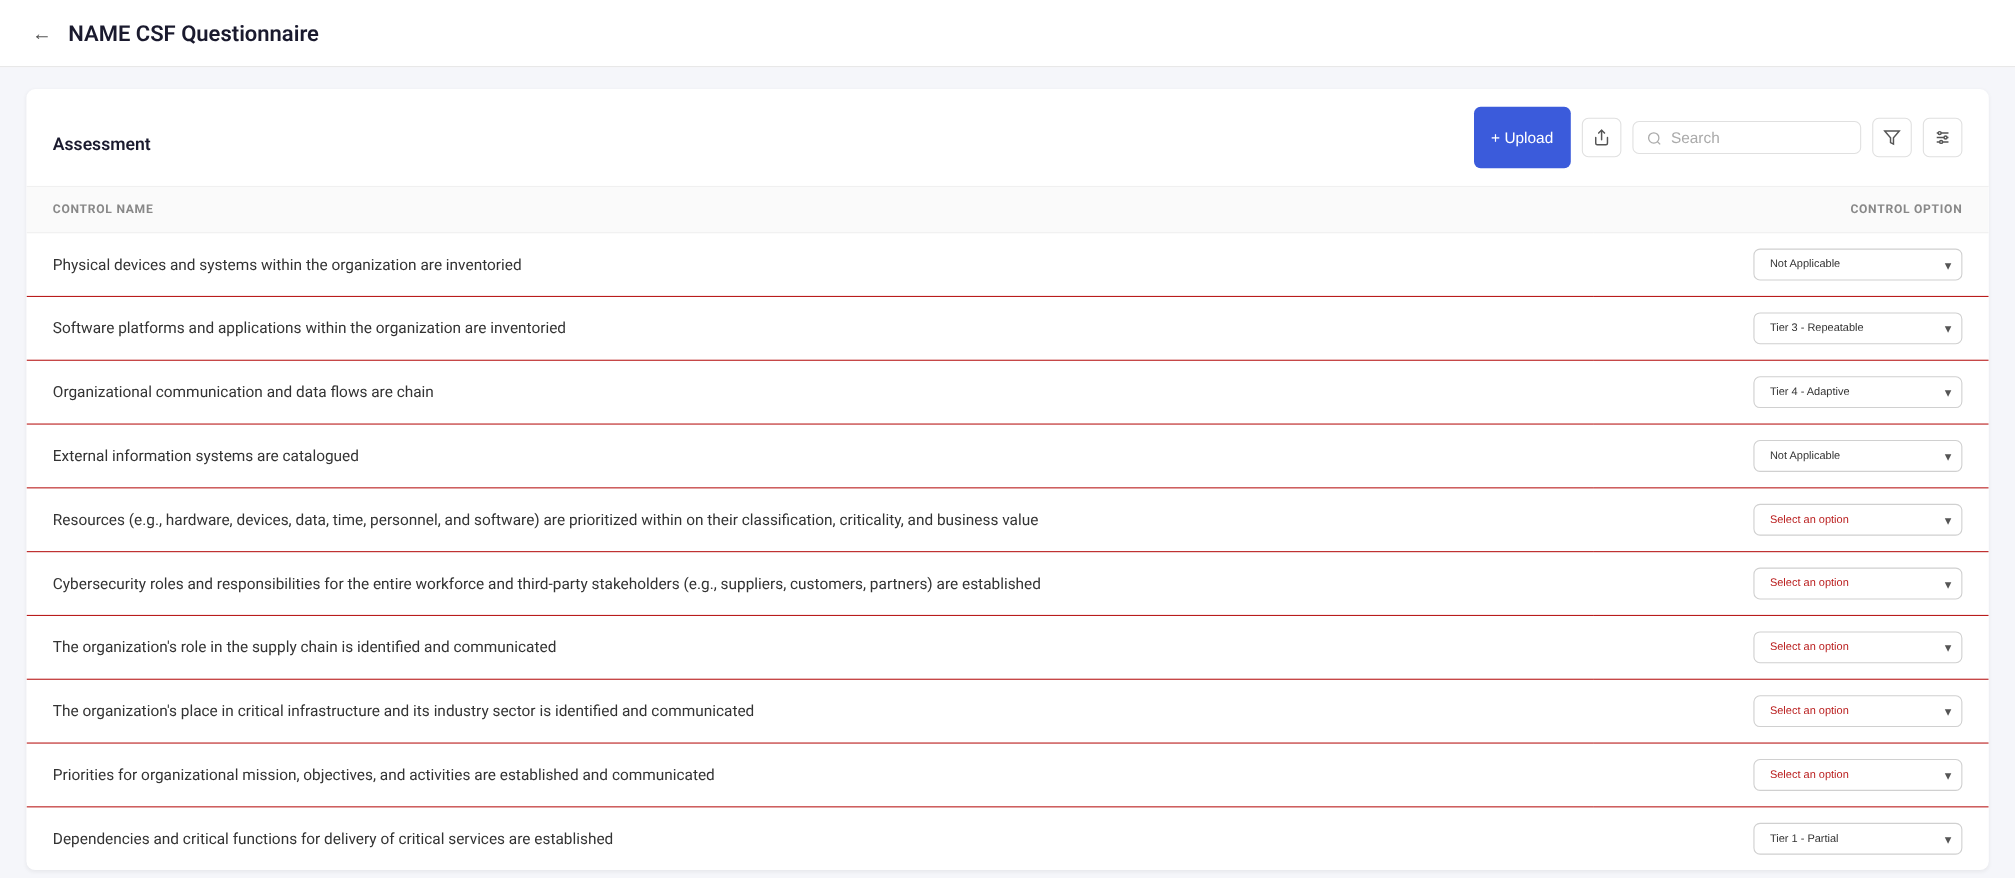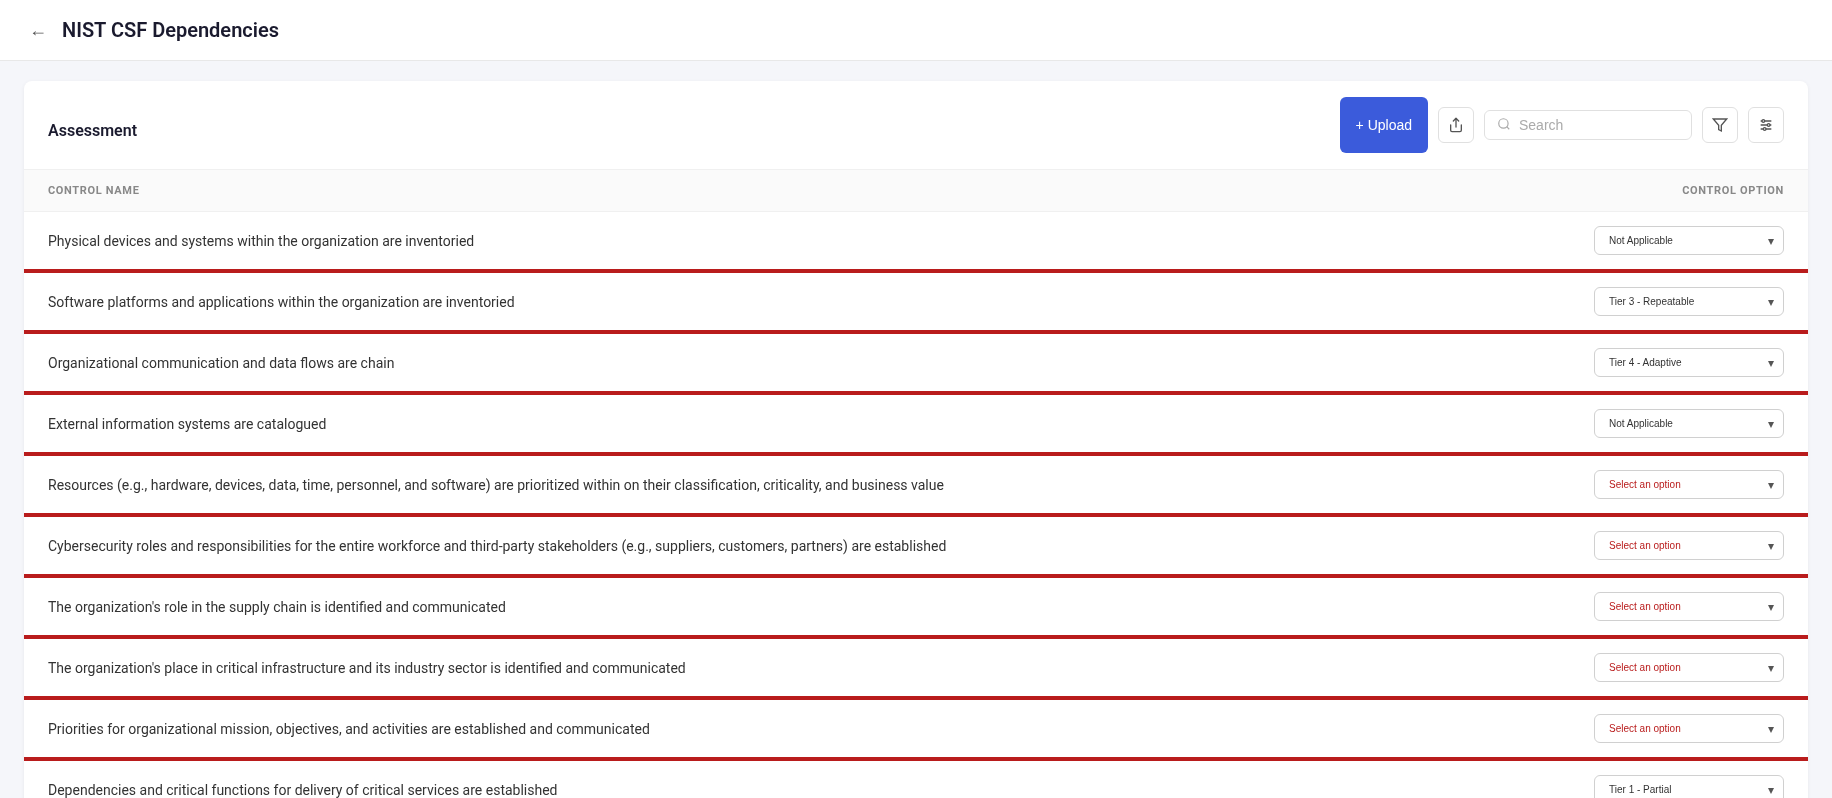--- a/index.html
+++ b/index.html
@@ -87,21 +87,21 @@
       height: 36px;
       background: #fff;
       border: 1px solid #e0e0e0;
       border-radius: 6px;
       cursor: pointer;
       color: #555;
       font-size: 16px;
     }
     .search-box {
       display: flex;
-      align-items: flex-start;
+      align-items: flex-end;
       border: 1px solid #e0e0e0;
       border-radius: 6px;
       padding: 6px 12px;
       gap: 8px;
       background: #fff;
     }
     .search-box input {
       border: none;
       outline: none;
       font-size: 14px;
@@ -125,21 +125,21 @@
       font-size: 11px;
       font-weight: 700;
       color: #888;
       letter-spacing: 0.06em;
       text-transform: uppercase;
       border-bottom: 1px solid #f0f0f0;
     }
     th.right { text-align: right; }
     td {
       padding: 14px 24px;
-      border-bottom: 4px solid #b91c1c;
+      border-bottom: 1px solid #b91c1c;
       vertical-align: middle;
     }
     td.control-name {
       color: #333;
       font-size: 14px;
     }
     td.control-option {
       text-align: right;
       min-width: 220px;
     }
@@ -171,21 +171,21 @@
     }
     tr:last-child td { border-bottom: none; }
   </style>
 </head>
 <body>
 
 <div class="page-wrapper">
 
   <div class="top-bar">
     <button class="back-btn">←</button>
-    <h1 class="page-title">NIST CSF Dependencies</h1>
+    <h1 class="page-title">NAME CSF Questionnaire</h1>
   </div>
 
   <div class="main-content">
     <div class="card">
 
       <div class="card-header">
         <span class="card-title">Assessment</span>
         <div class="header-actions">
           <button class="upload-btn">+ Upload</button>
           <button class="icon-btn">

